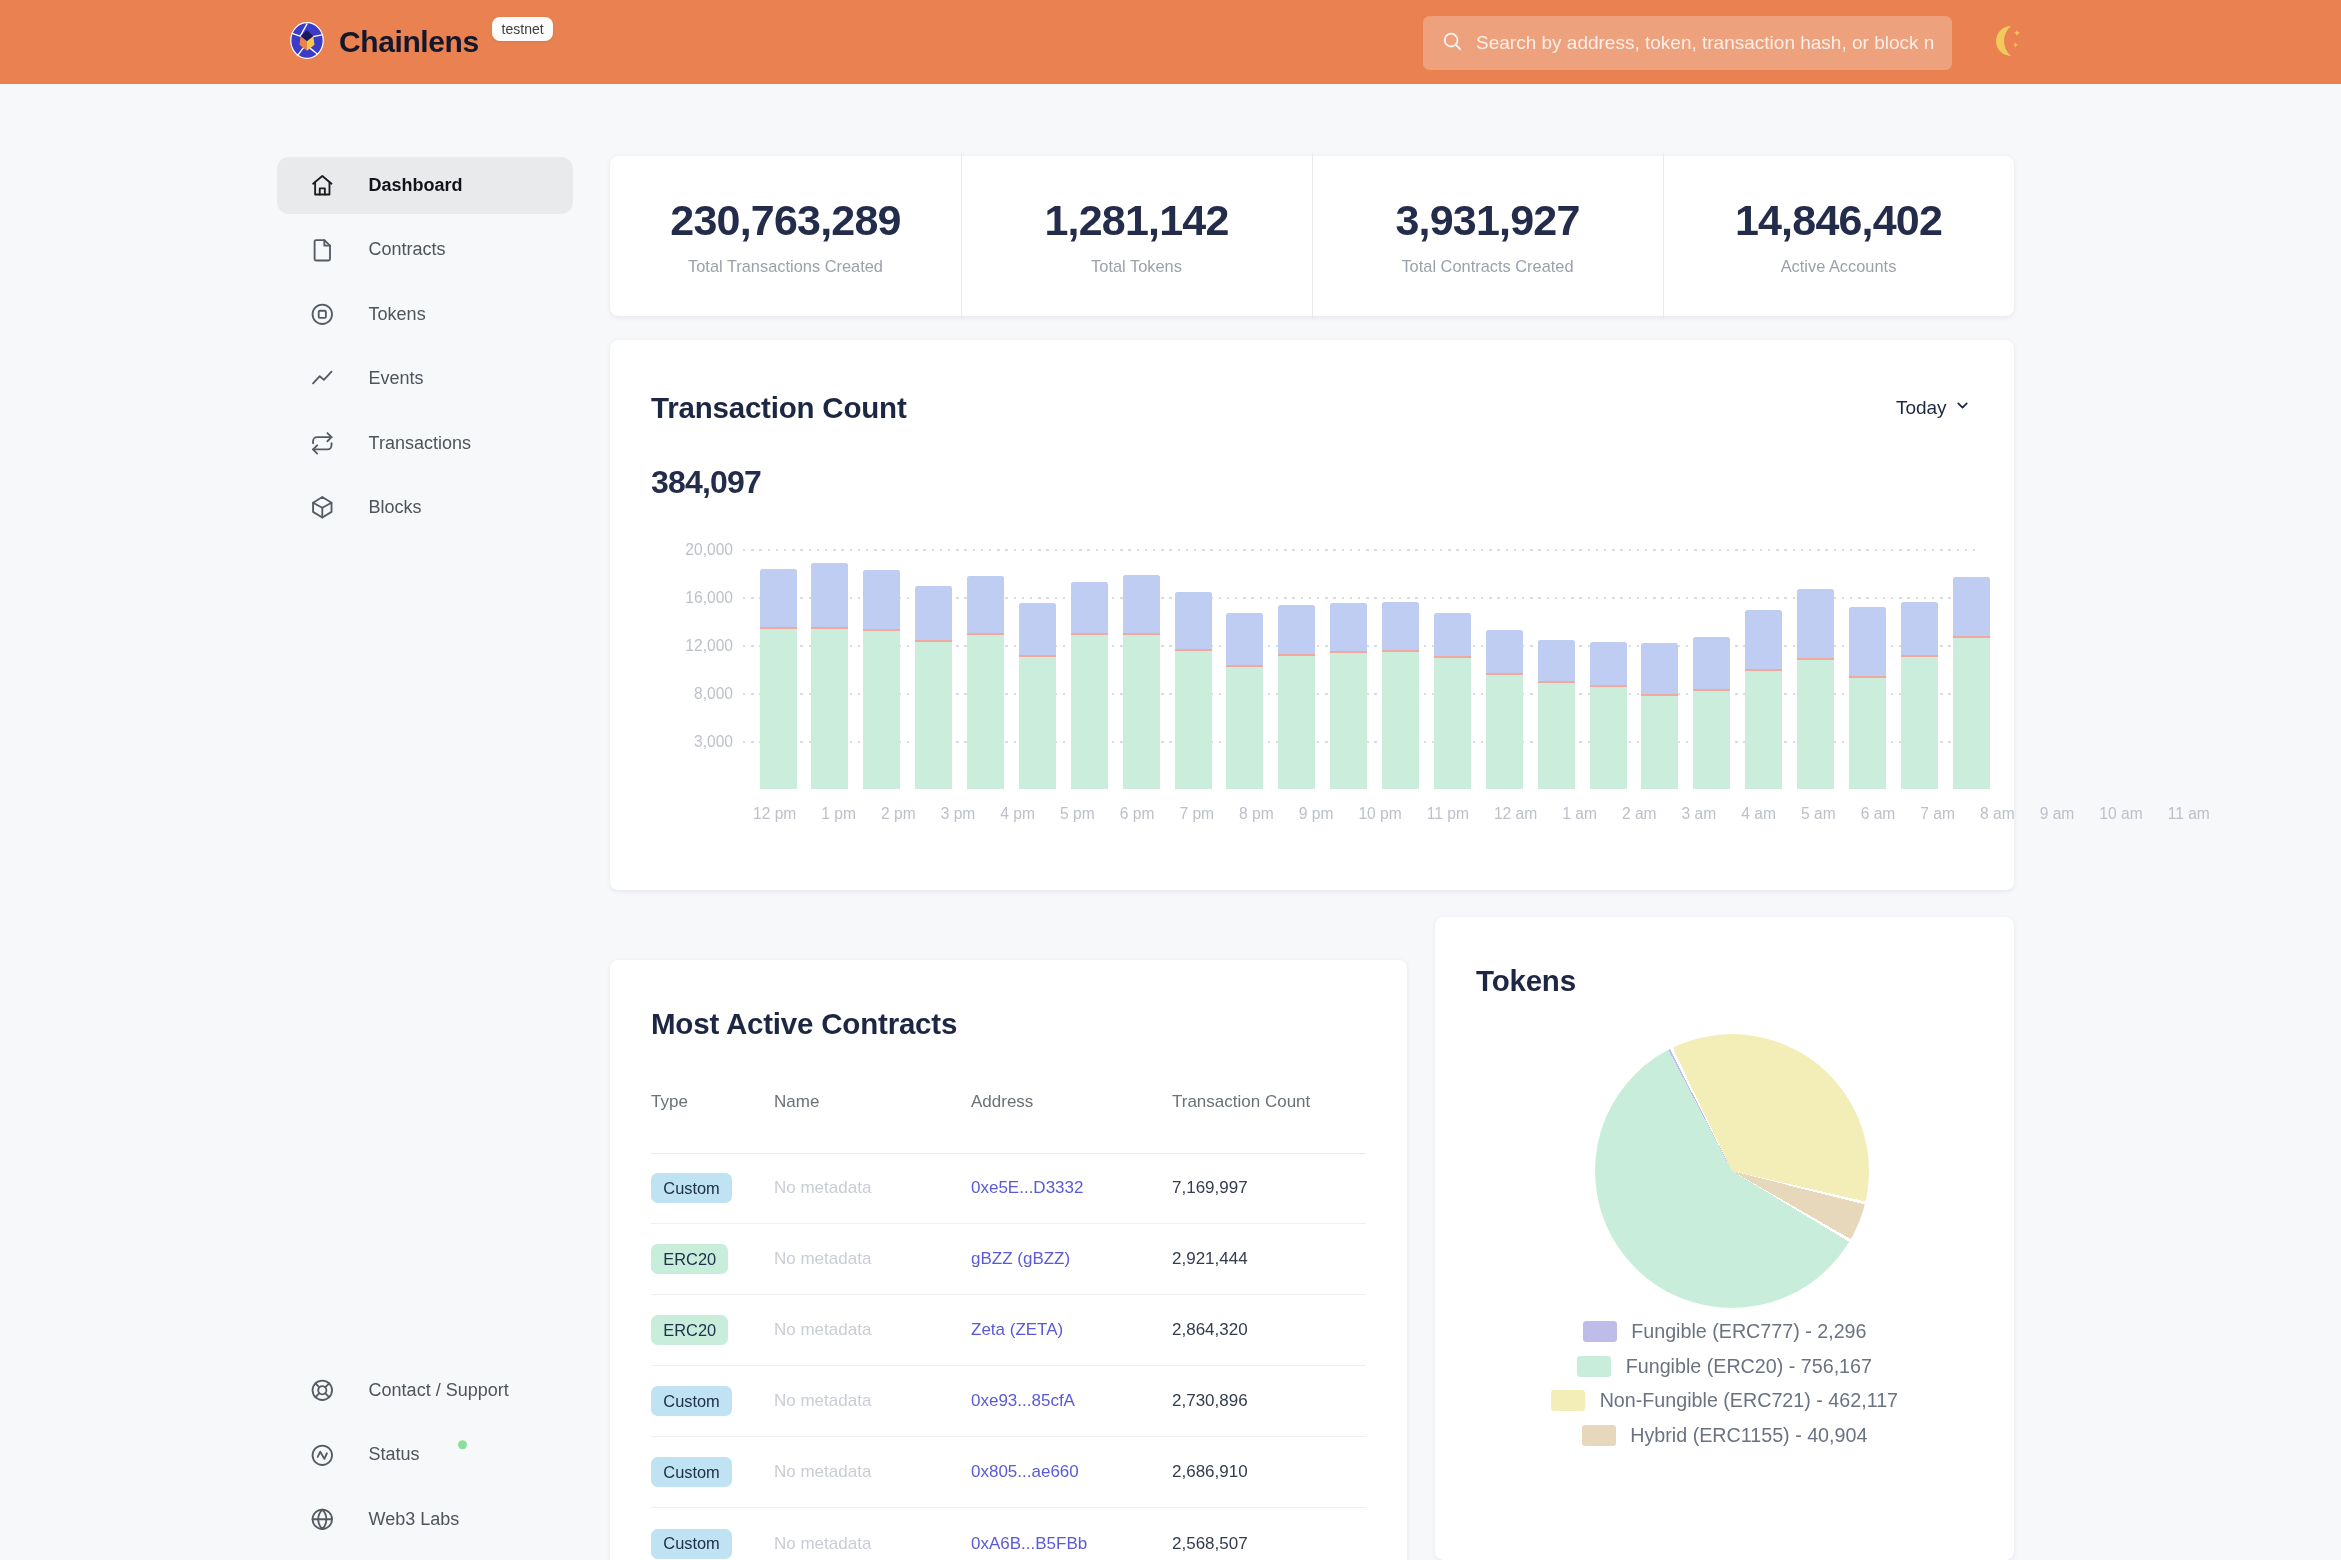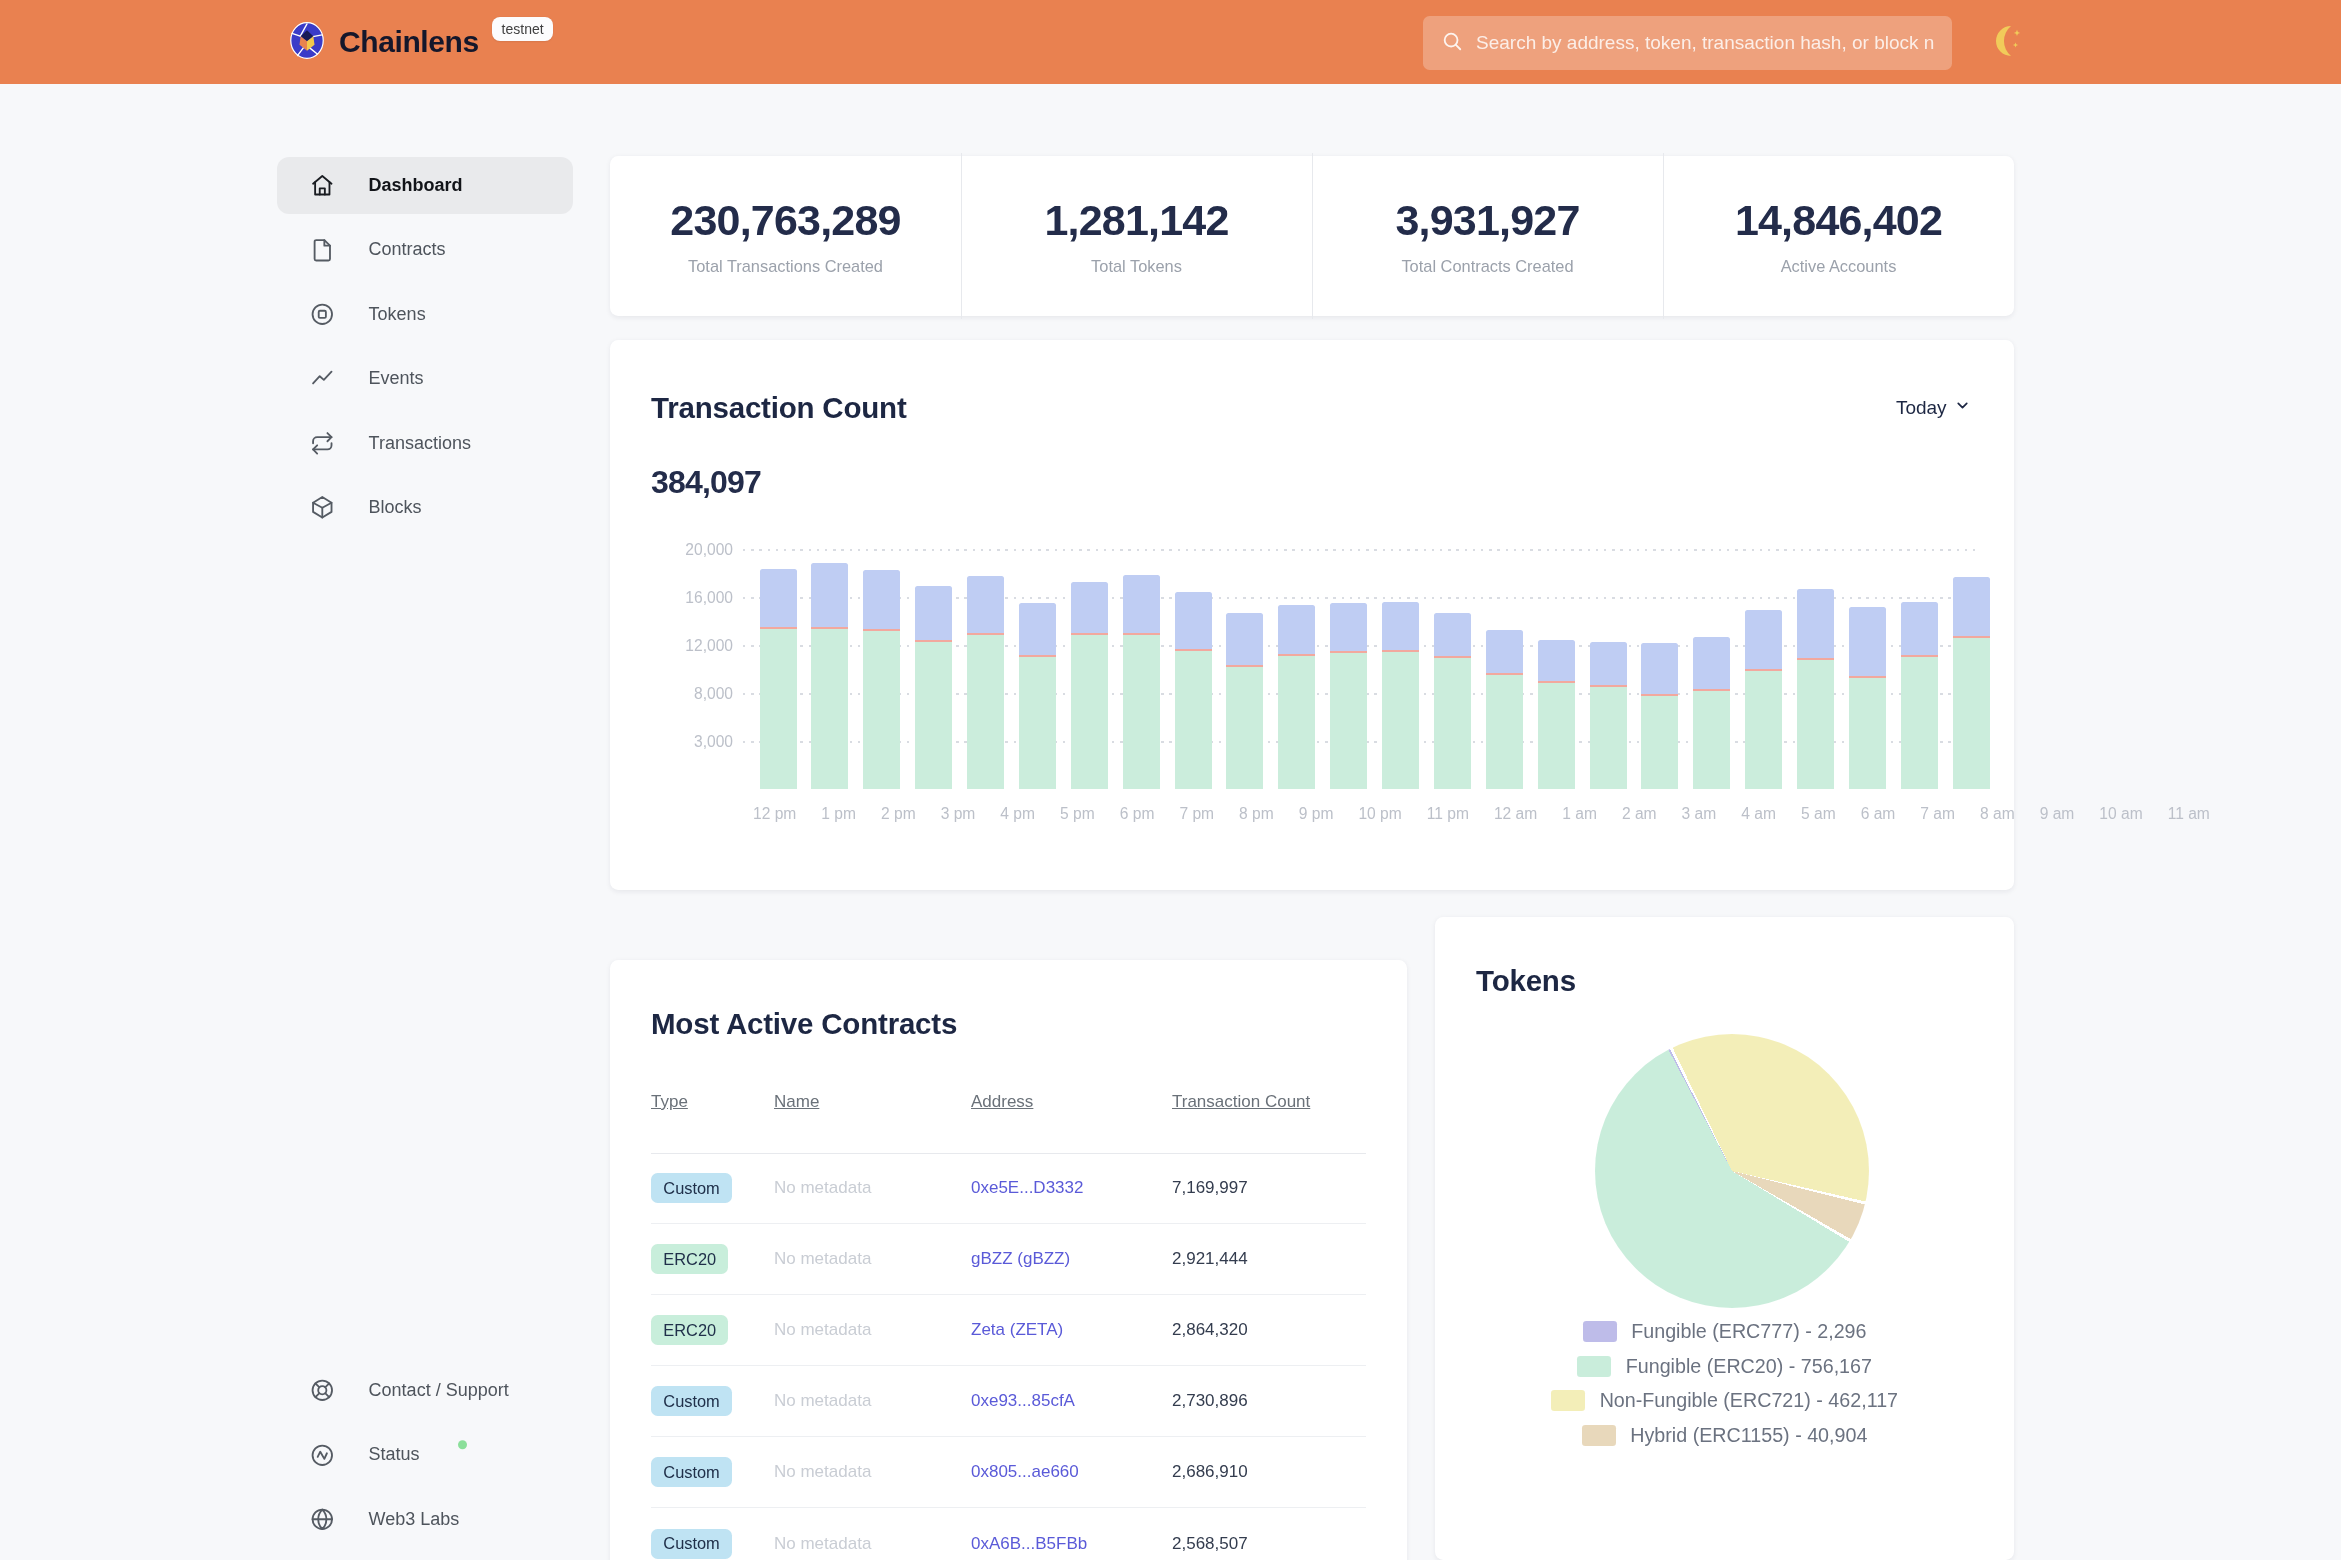--- a/index.html
+++ b/index.html
@@ -66,21 +66,21 @@
   .slot { width:51px; height:240px; position:relative; }
   .bar { position:absolute; bottom:0; left:6.6px; width:37px; display:flex; flex-direction:column; }
   .seg-top { border-radius:2.5px 2.5px 0 0; }
   .xlabels { top:465px; }
   .xlabel { width:51px; text-align:center; font-size:15.6px; color:#BCC0C9; white-space:nowrap; }
 
   .contracts-card { left:610px; top:960px; width:797px; height:643px; overflow:hidden; }
   .contracts-card h2, .tokens-card h2 { position:absolute; left:41px; top:47px; }
   .tbl { position:absolute; left:41px; right:41px; top:127px; }
   .tbl-head { display:grid; grid-template-columns:123px 197px 201px 1fr; height:29.5px;
-              align-items:center; font-size:17px; color:#6A7179;text-decoration:underline; }
+              align-items:center; font-size:17px; color:#6A7179; }
   .tbl-head { margin-bottom:36px; }
   .tbl-sep { height:0.8px; background:#E7E9ED; }
   .tbl-row { display:grid; grid-template-columns:123px 197px 201px 1fr; height:71px;
              align-items:center; border-bottom:0.8px solid #EDEFF2; cursor:pointer; }
   .tbl-row:last-child { border-bottom:none; }
   .badge { display:inline-block; justify-self:start; padding:5.7px 12.3px; border-radius:6.6px;
            font-size:16.4px; color:#20304A; }
   .cell-name { font-size:17px; color:#C9CDD4; }
   .cell-addr { font-size:17px; color:#5A5AD8; text-decoration:none; cursor:pointer; }
   .cell-count { font-size:17px; color:#333C4E; }

